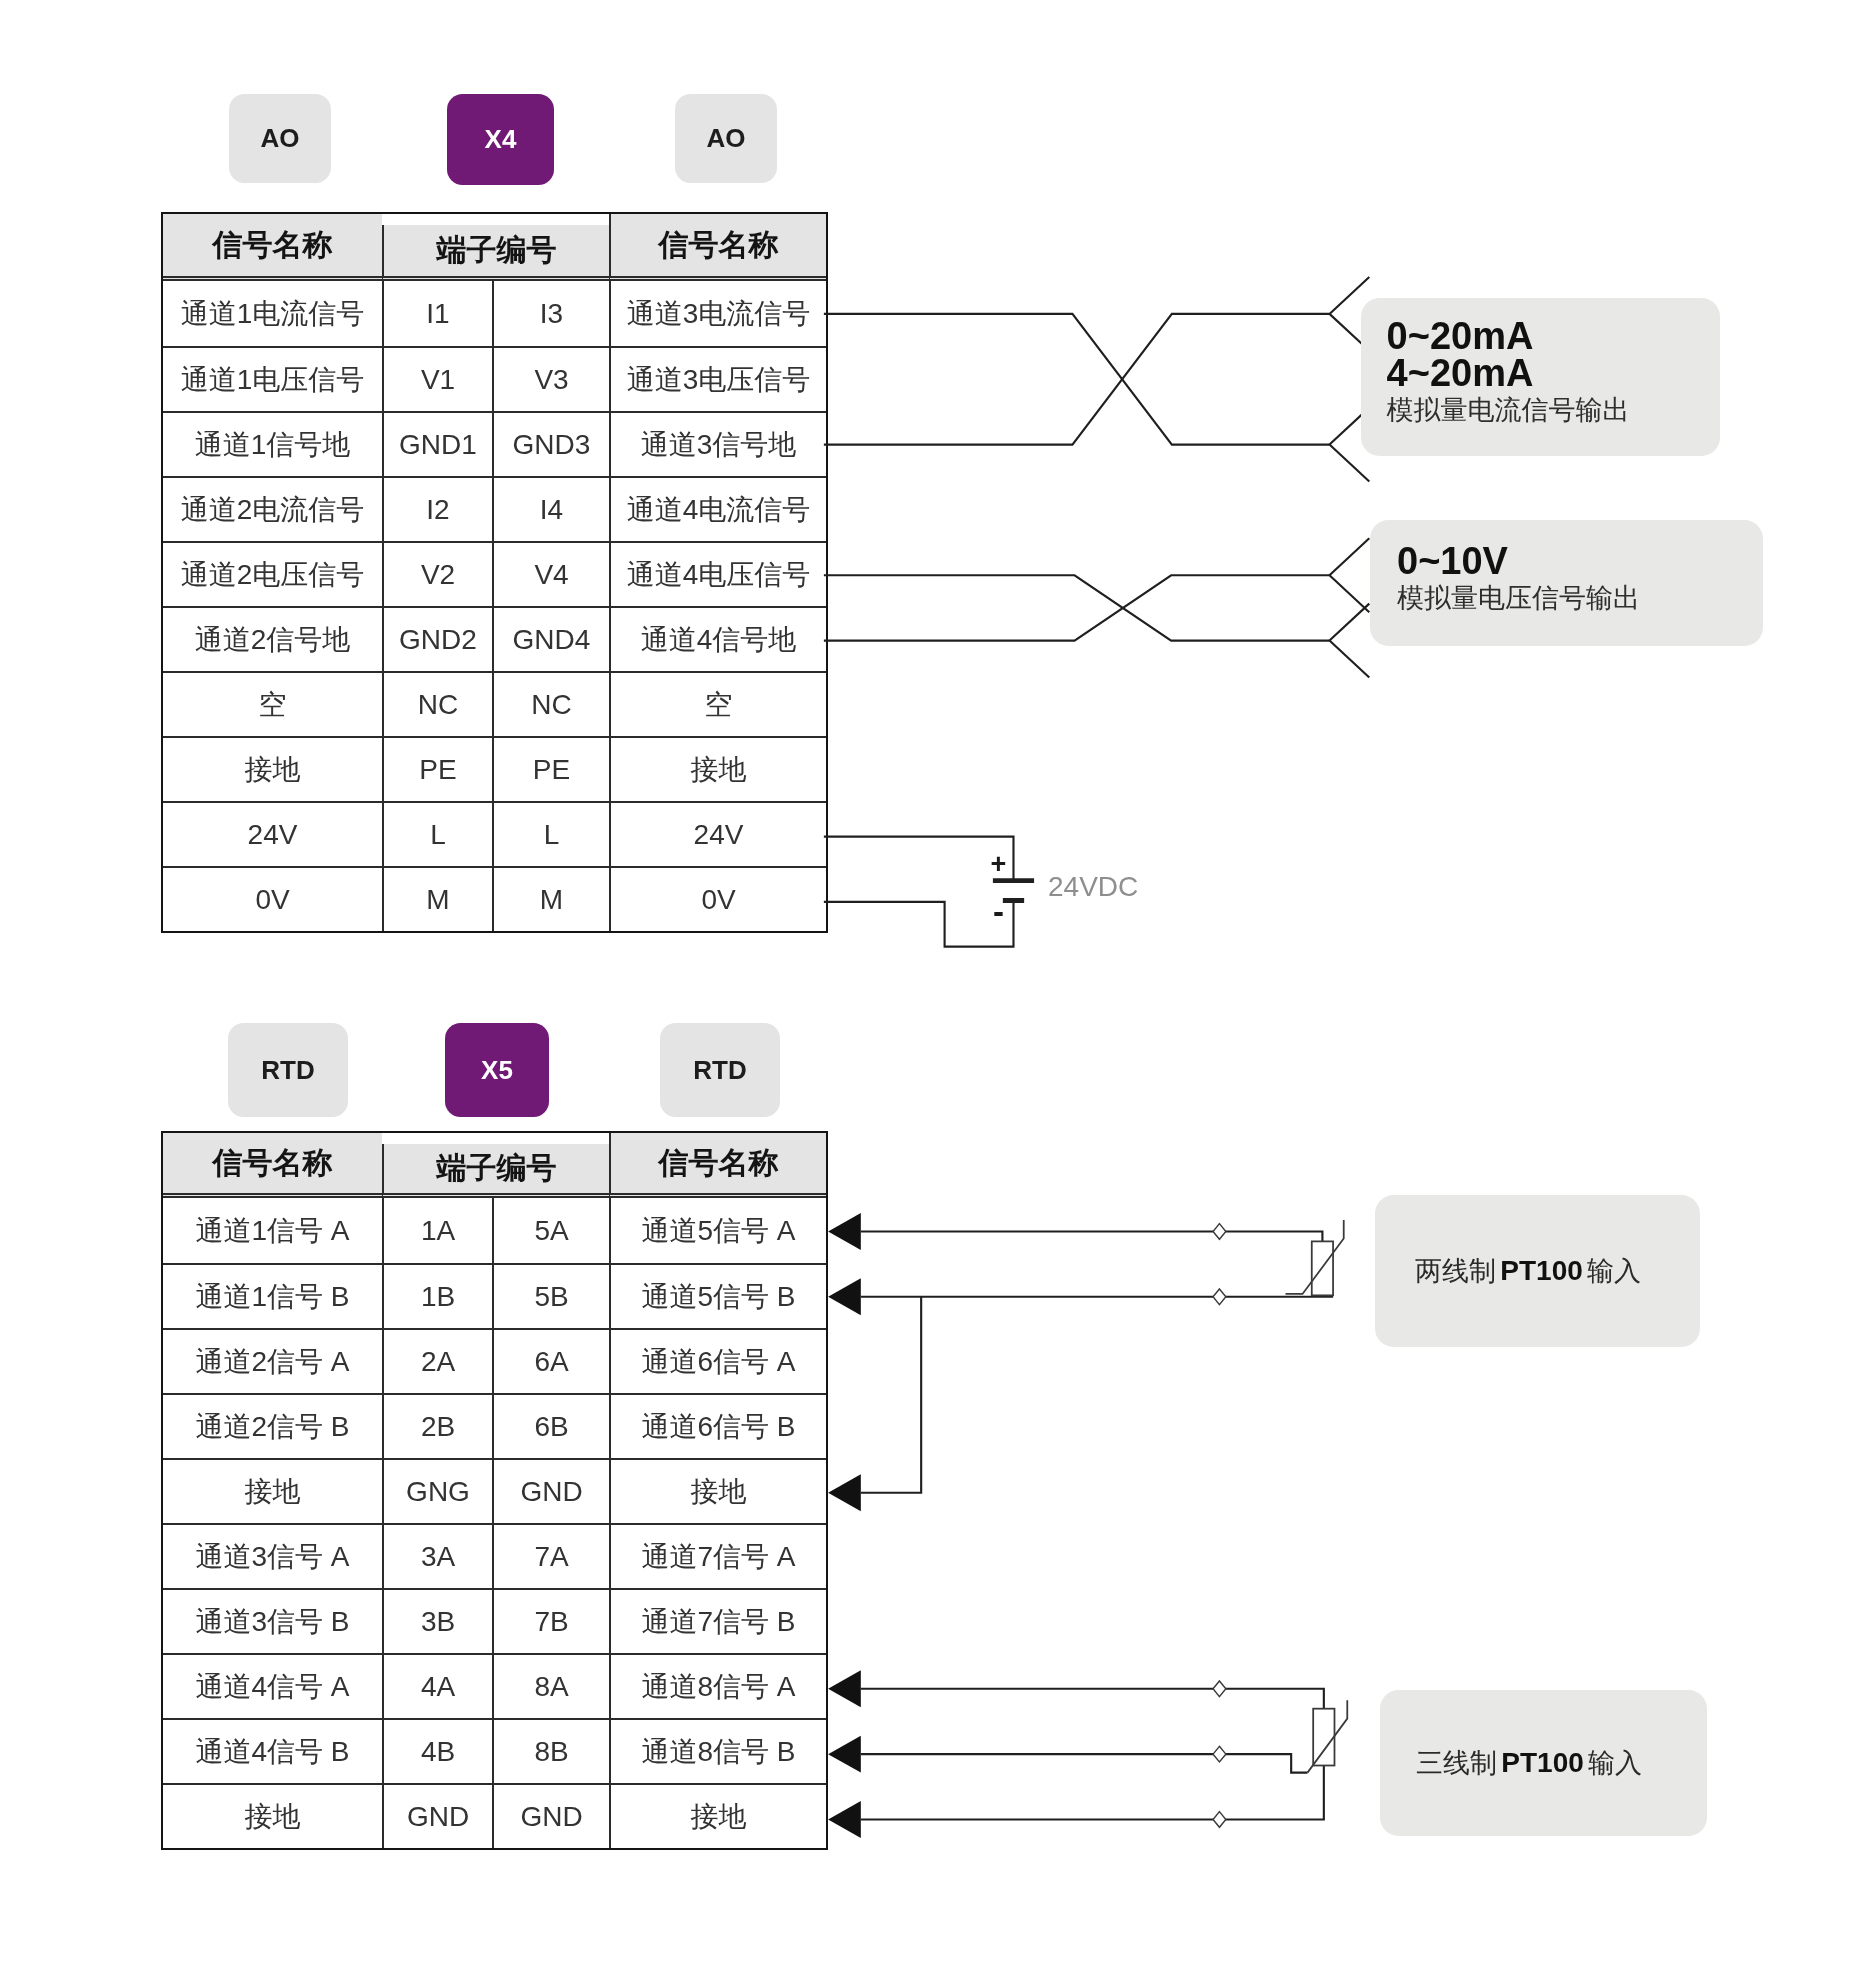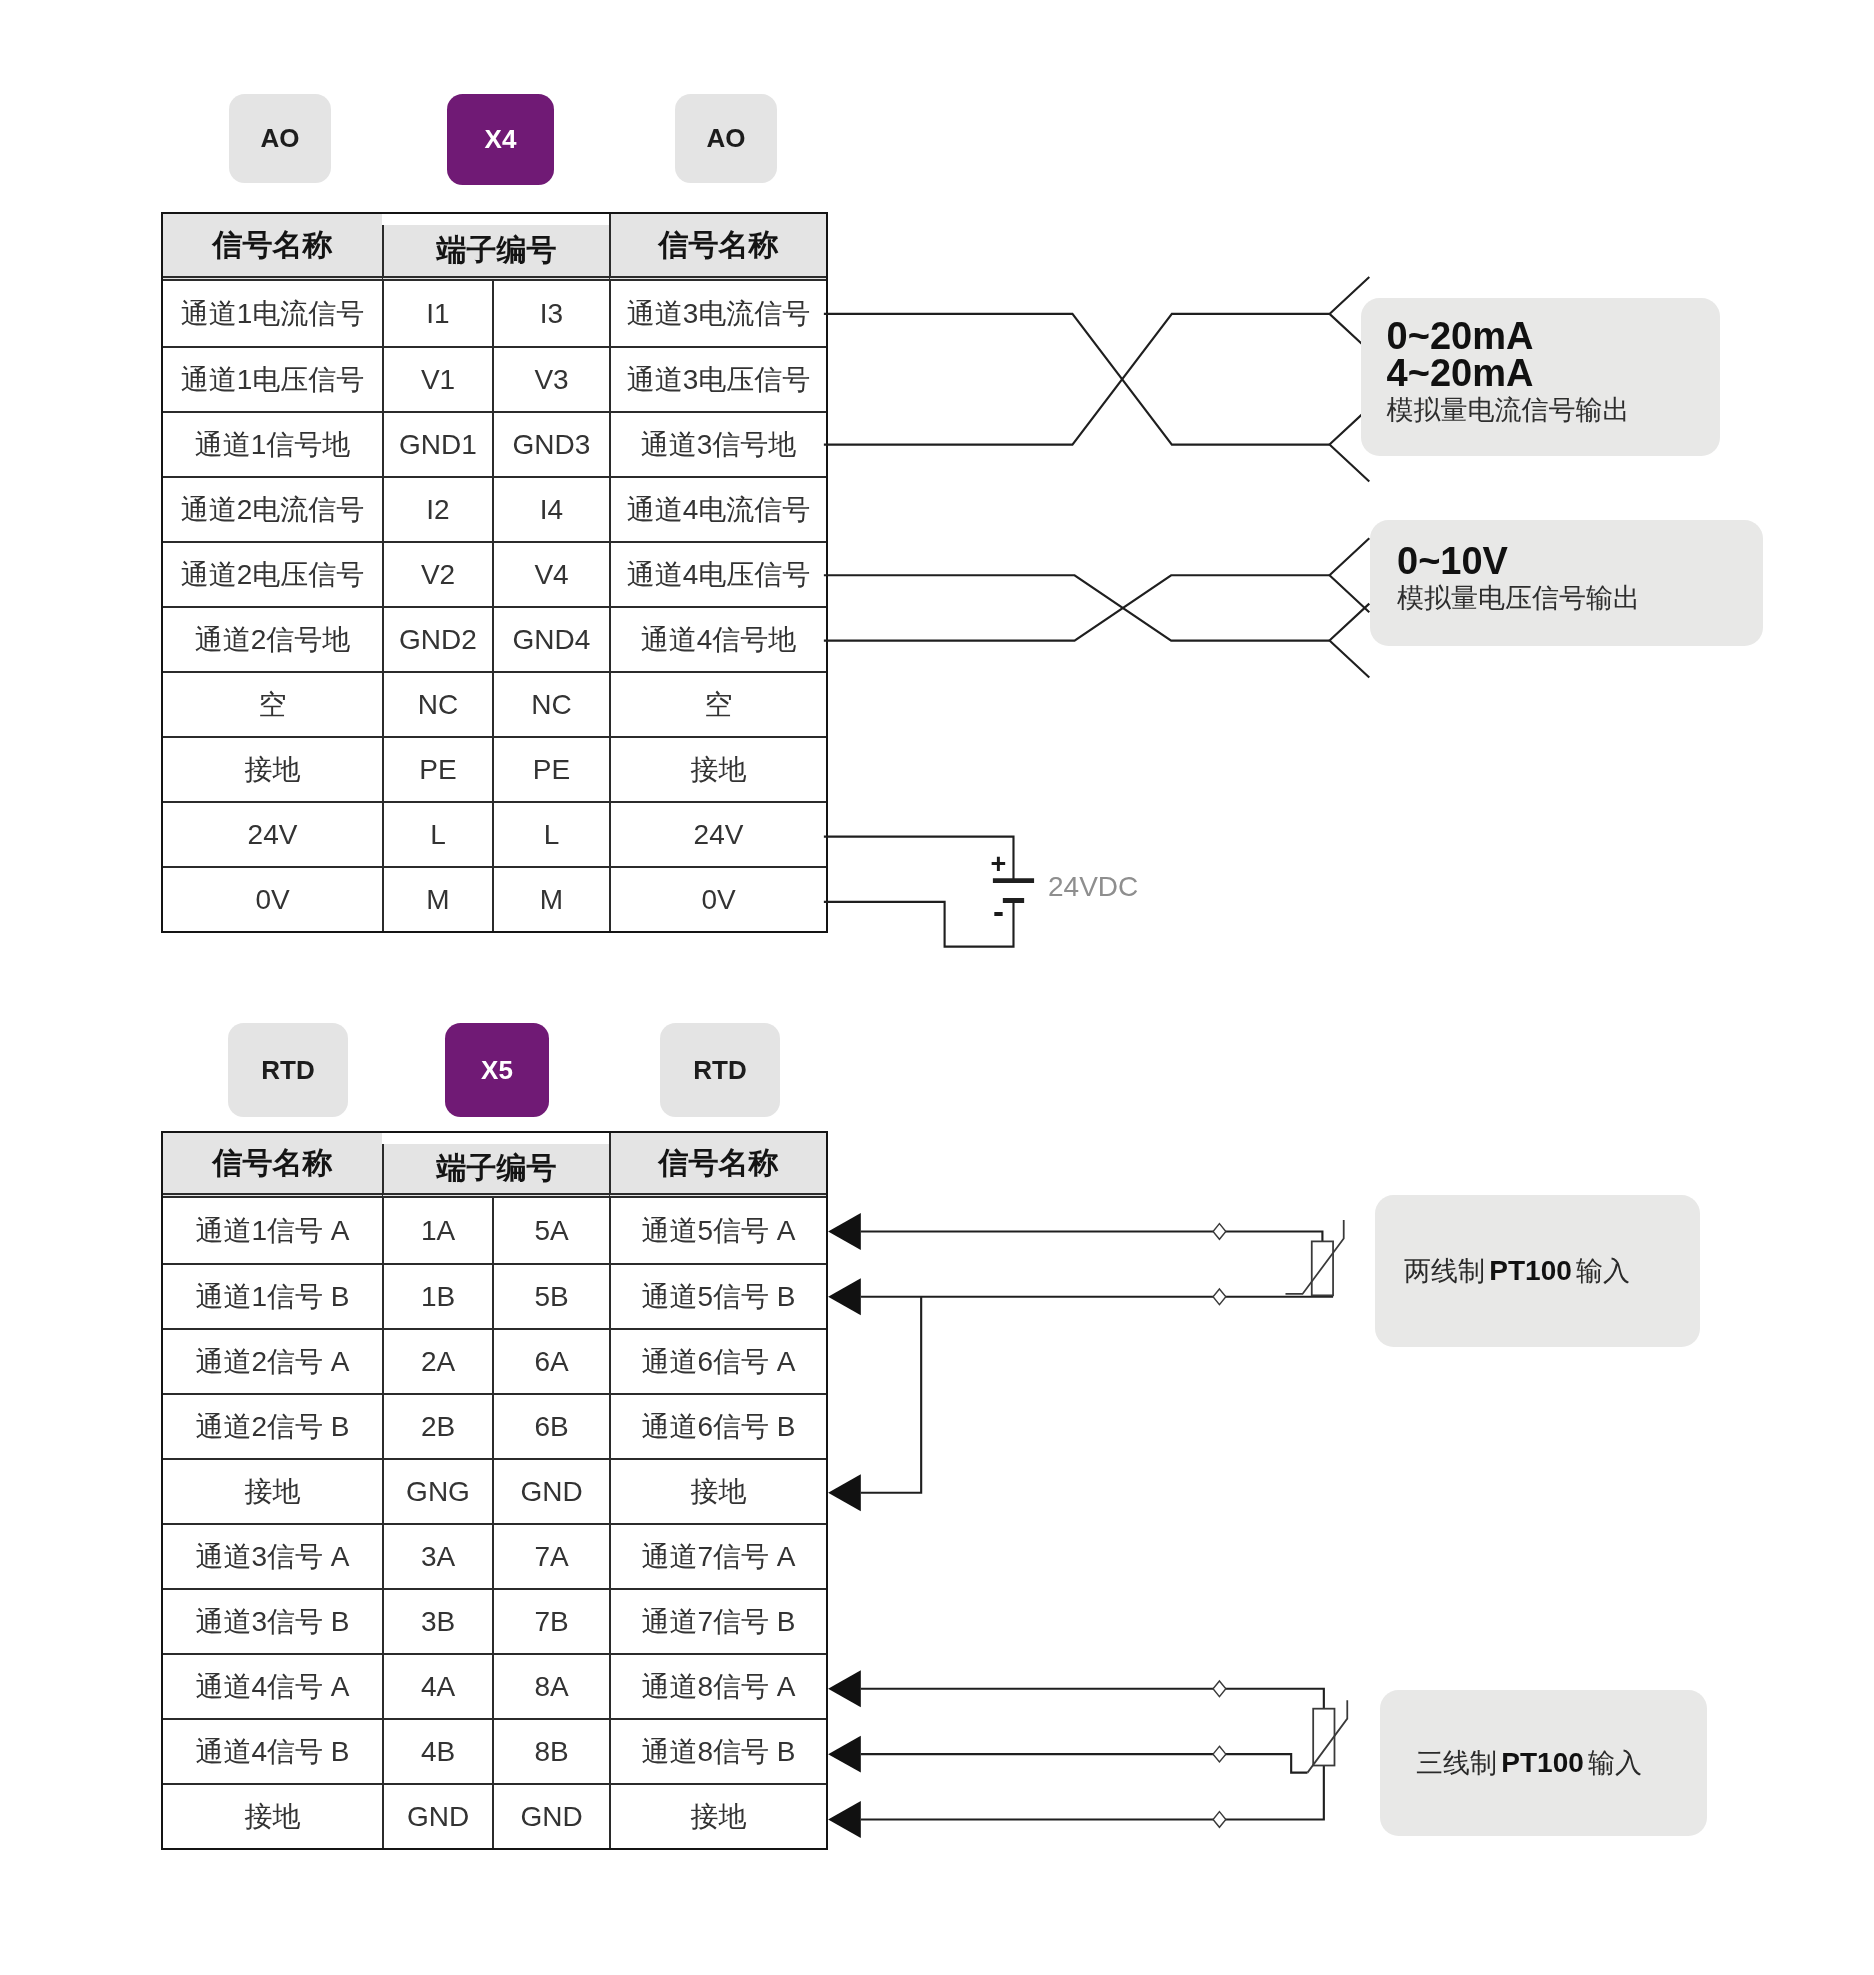--- a/index.html
+++ b/index.html
@@ -31,21 +31,21 @@
       border-bottom:5px double #2b2b2b;}
   .th.mid{grid-column:2 / span 2;margin-top:11px;}
   .r1{border-top:none;}
 
   .gbox{position:absolute;background:#e8e8e7;border-radius:18.5px;box-sizing:border-box;color:#2a2a2a;}
   .gbox .bl{font-weight:bold;font-size:38px;line-height:37px;color:#111111;}
   .gbox .rl{font-size:27px;line-height:37px;color:#2e2e2e;}
   .box-current{left:1361px;top:298px;width:359px;height:158px;padding:20px 0 0 25.6px;}
   .box-voltage{left:1370px;top:520px;width:393px;height:126px;padding:23px 0 0 27px;}
   .box-2wire{left:1375px;top:1195px;width:325px;height:152px;display:flex;align-items:center;
-             padding-left:29px;font-size:27px;}
+             padding-left:40px;font-size:27px;}
   .box-3wire{left:1380px;top:1690px;width:327px;height:146px;display:flex;align-items:center;
              padding-left:36px;font-size:27px;}
   .pt-bold{font-weight:bold;font-size:28px;color:#111;padding:0 4.3px;}
 
   .overlay{position:absolute;left:0;top:0;pointer-events:none;}
   .batt-sign{position:absolute;width:31px;text-align:center;font-weight:bold;color:#1a1a1a;}
   .batt-plus{left:983px;top:849px;font-size:27px;}
   .batt-minus{left:983px;top:893px;font-size:33px;}
   .batt-label{position:absolute;left:1048px;top:871px;font-size:28px;color:#8e8e8e;}
 </style>

